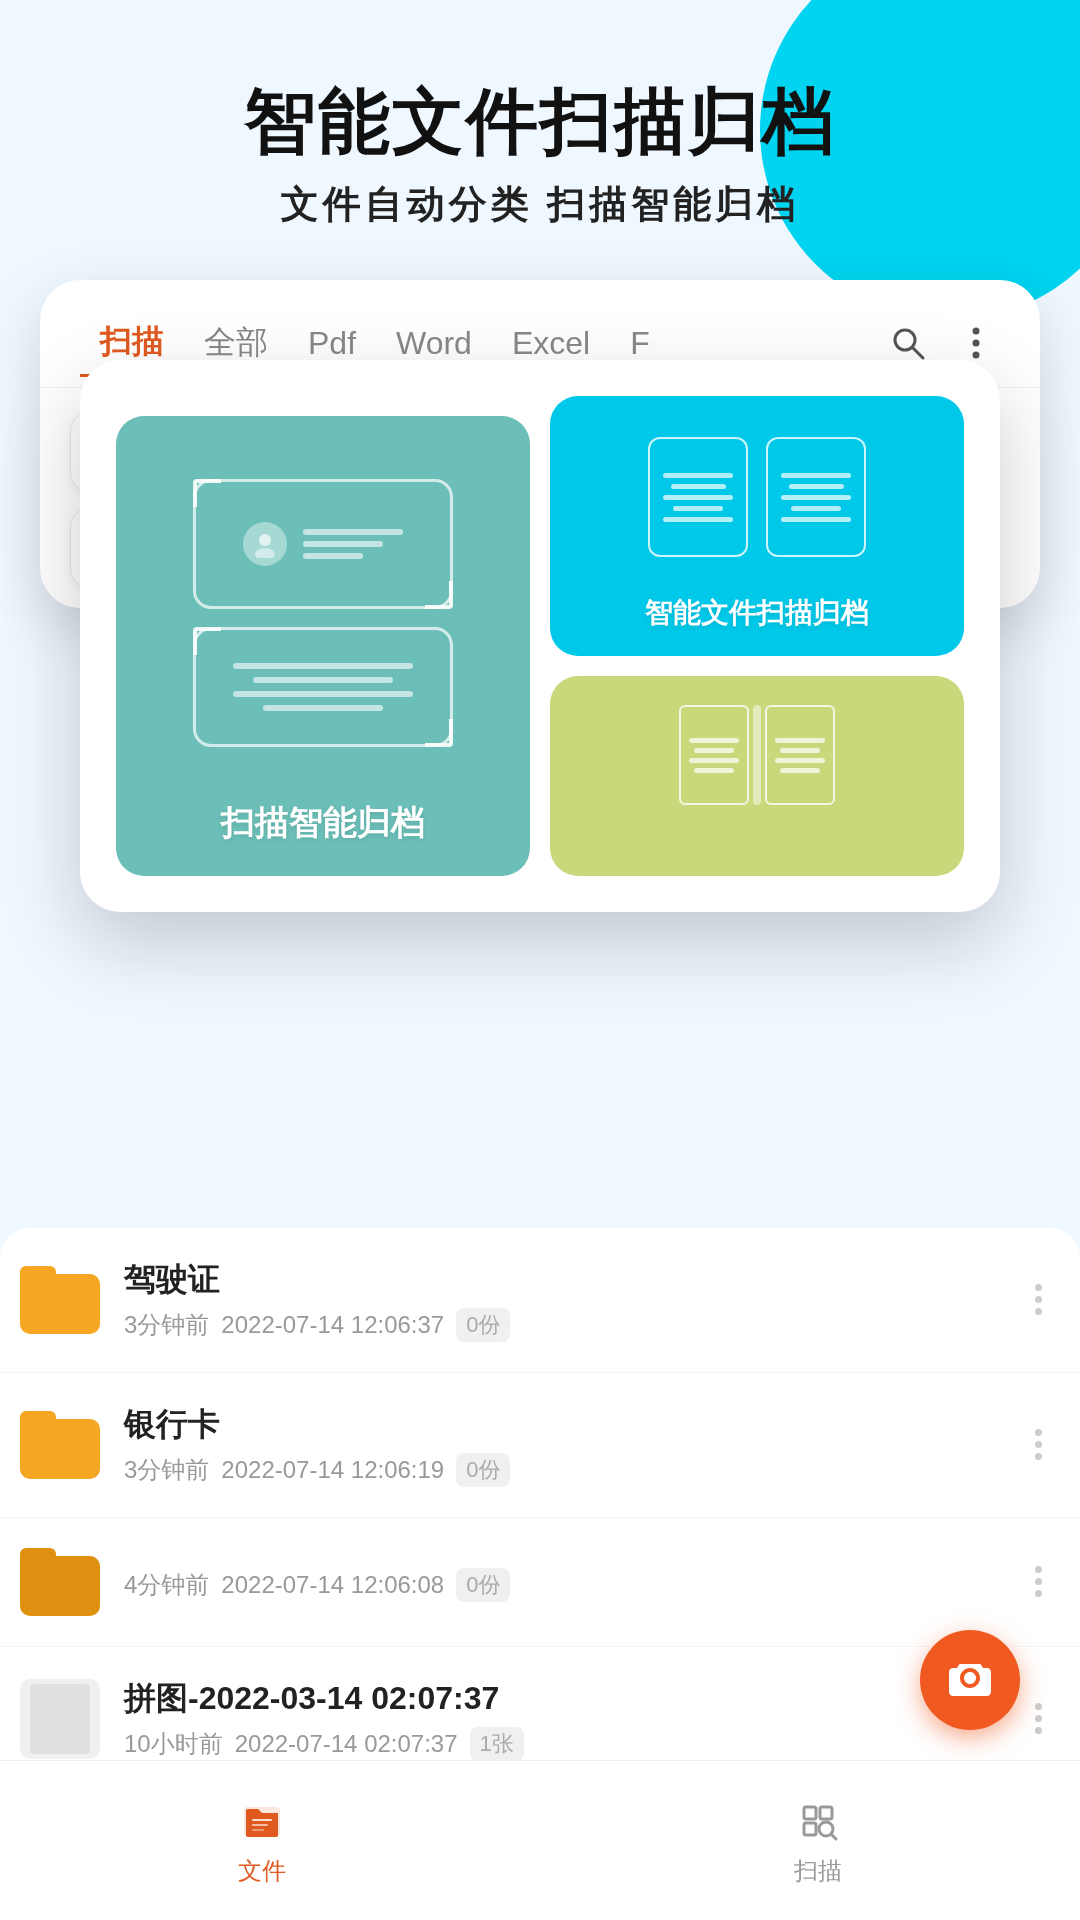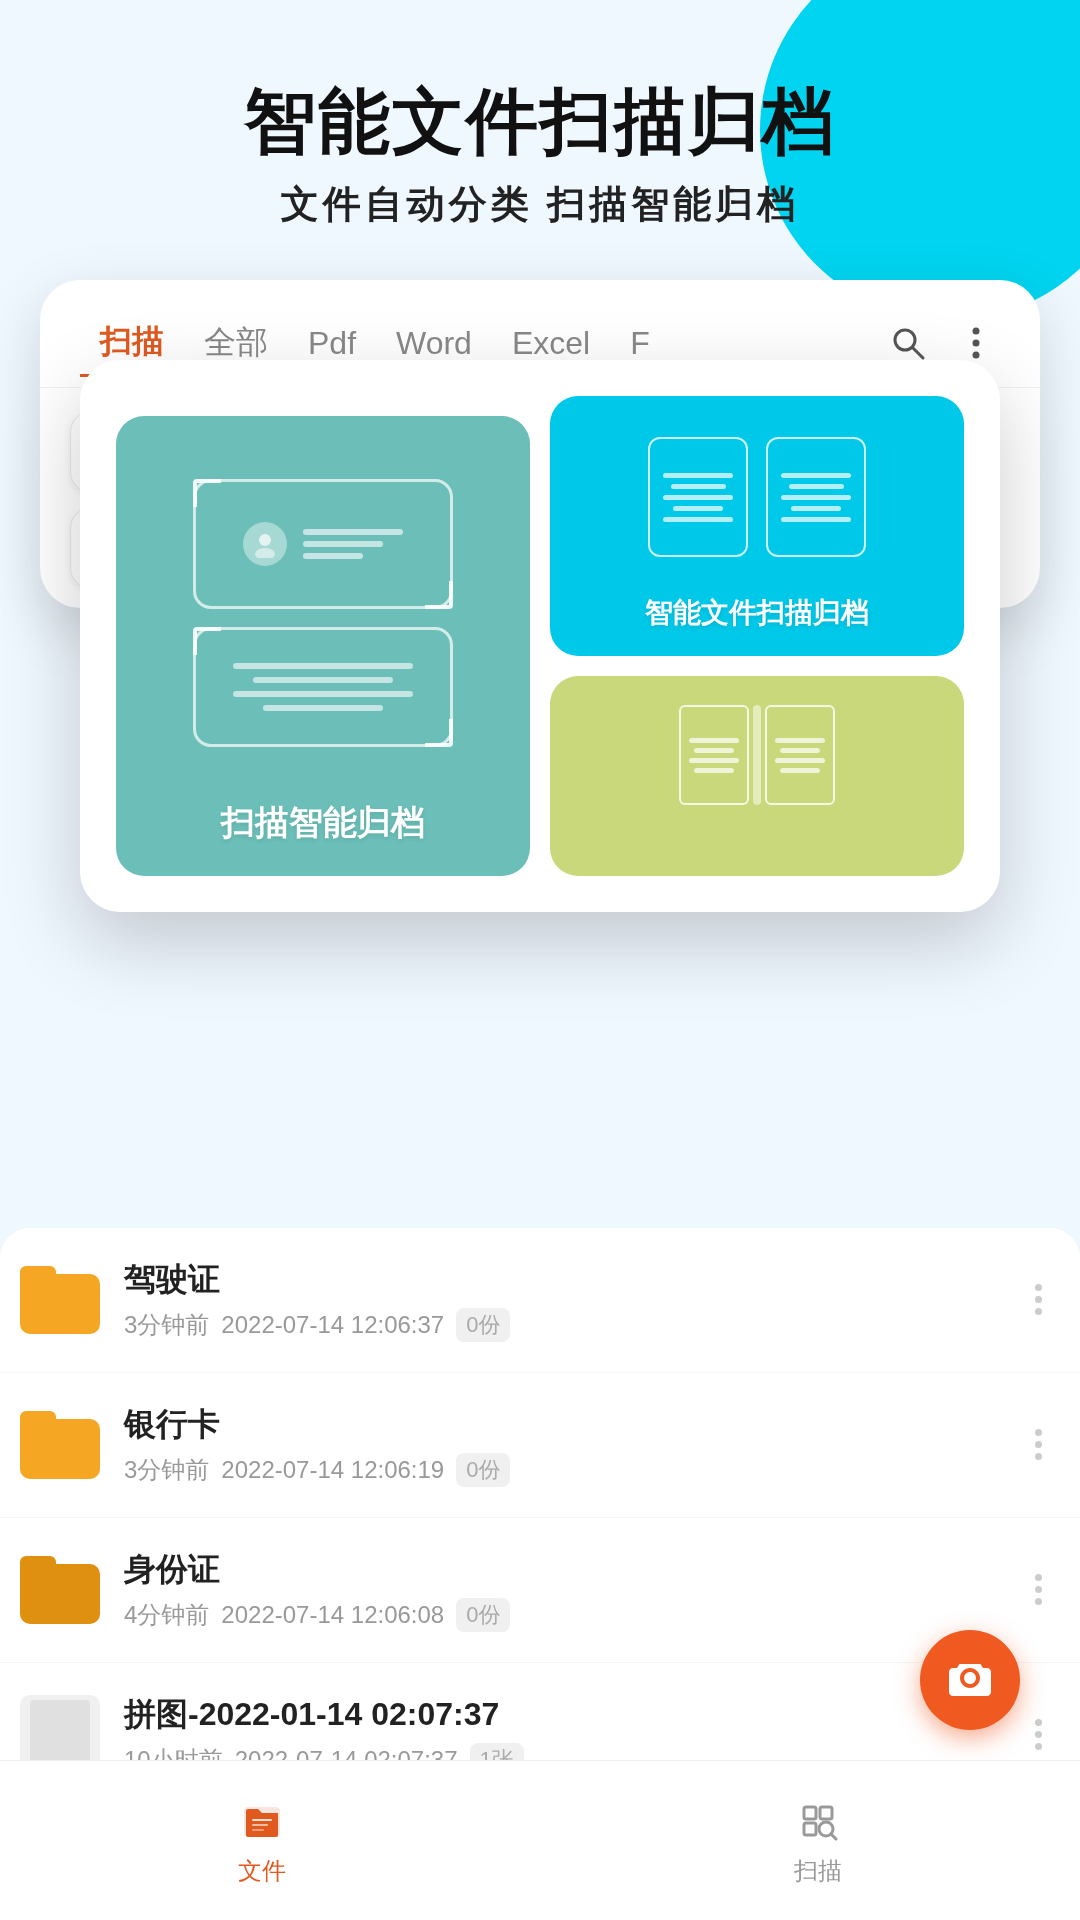--- a/index.html
+++ b/index.html
@@ -780,40 +780,39 @@
       <div class="more-dot"></div>
     </div>
   </div>
 
   <div class="file-item">
     <div class="folder-icon folder-dark">
       <div class="folder-tab"></div>
       <div class="folder-body"></div>
     </div>
     <div class="file-info">
-      <div class="file-name">身份证</div>
       <div class="file-meta">
         <span>4分钟前</span>
         <span>2022-07-14 12:06:08</span>
         <span class="file-badge">0份</span>
       </div>
     </div>
     <div class="more-btn">
       <div class="more-dot"></div>
       <div class="more-dot"></div>
       <div class="more-dot"></div>
     </div>
   </div>
 
   <div class="file-item">
     <div class="file-thumb">
       <div class="thumb-inner"></div>
     </div>
     <div class="file-info">
-      <div class="file-name">拼图-2022-01-14 02:07:37</div>
+      <div class="file-name">拼图-2022-03-14 02:07:37</div>
       <div class="file-meta">
         <span>10小时前</span>
         <span>2022-07-14 02:07:37</span>
         <span class="file-badge">1张</span>
       </div>
     </div>
     <div class="more-btn">
       <div class="more-dot"></div>
       <div class="more-dot"></div>
       <div class="more-dot"></div>

